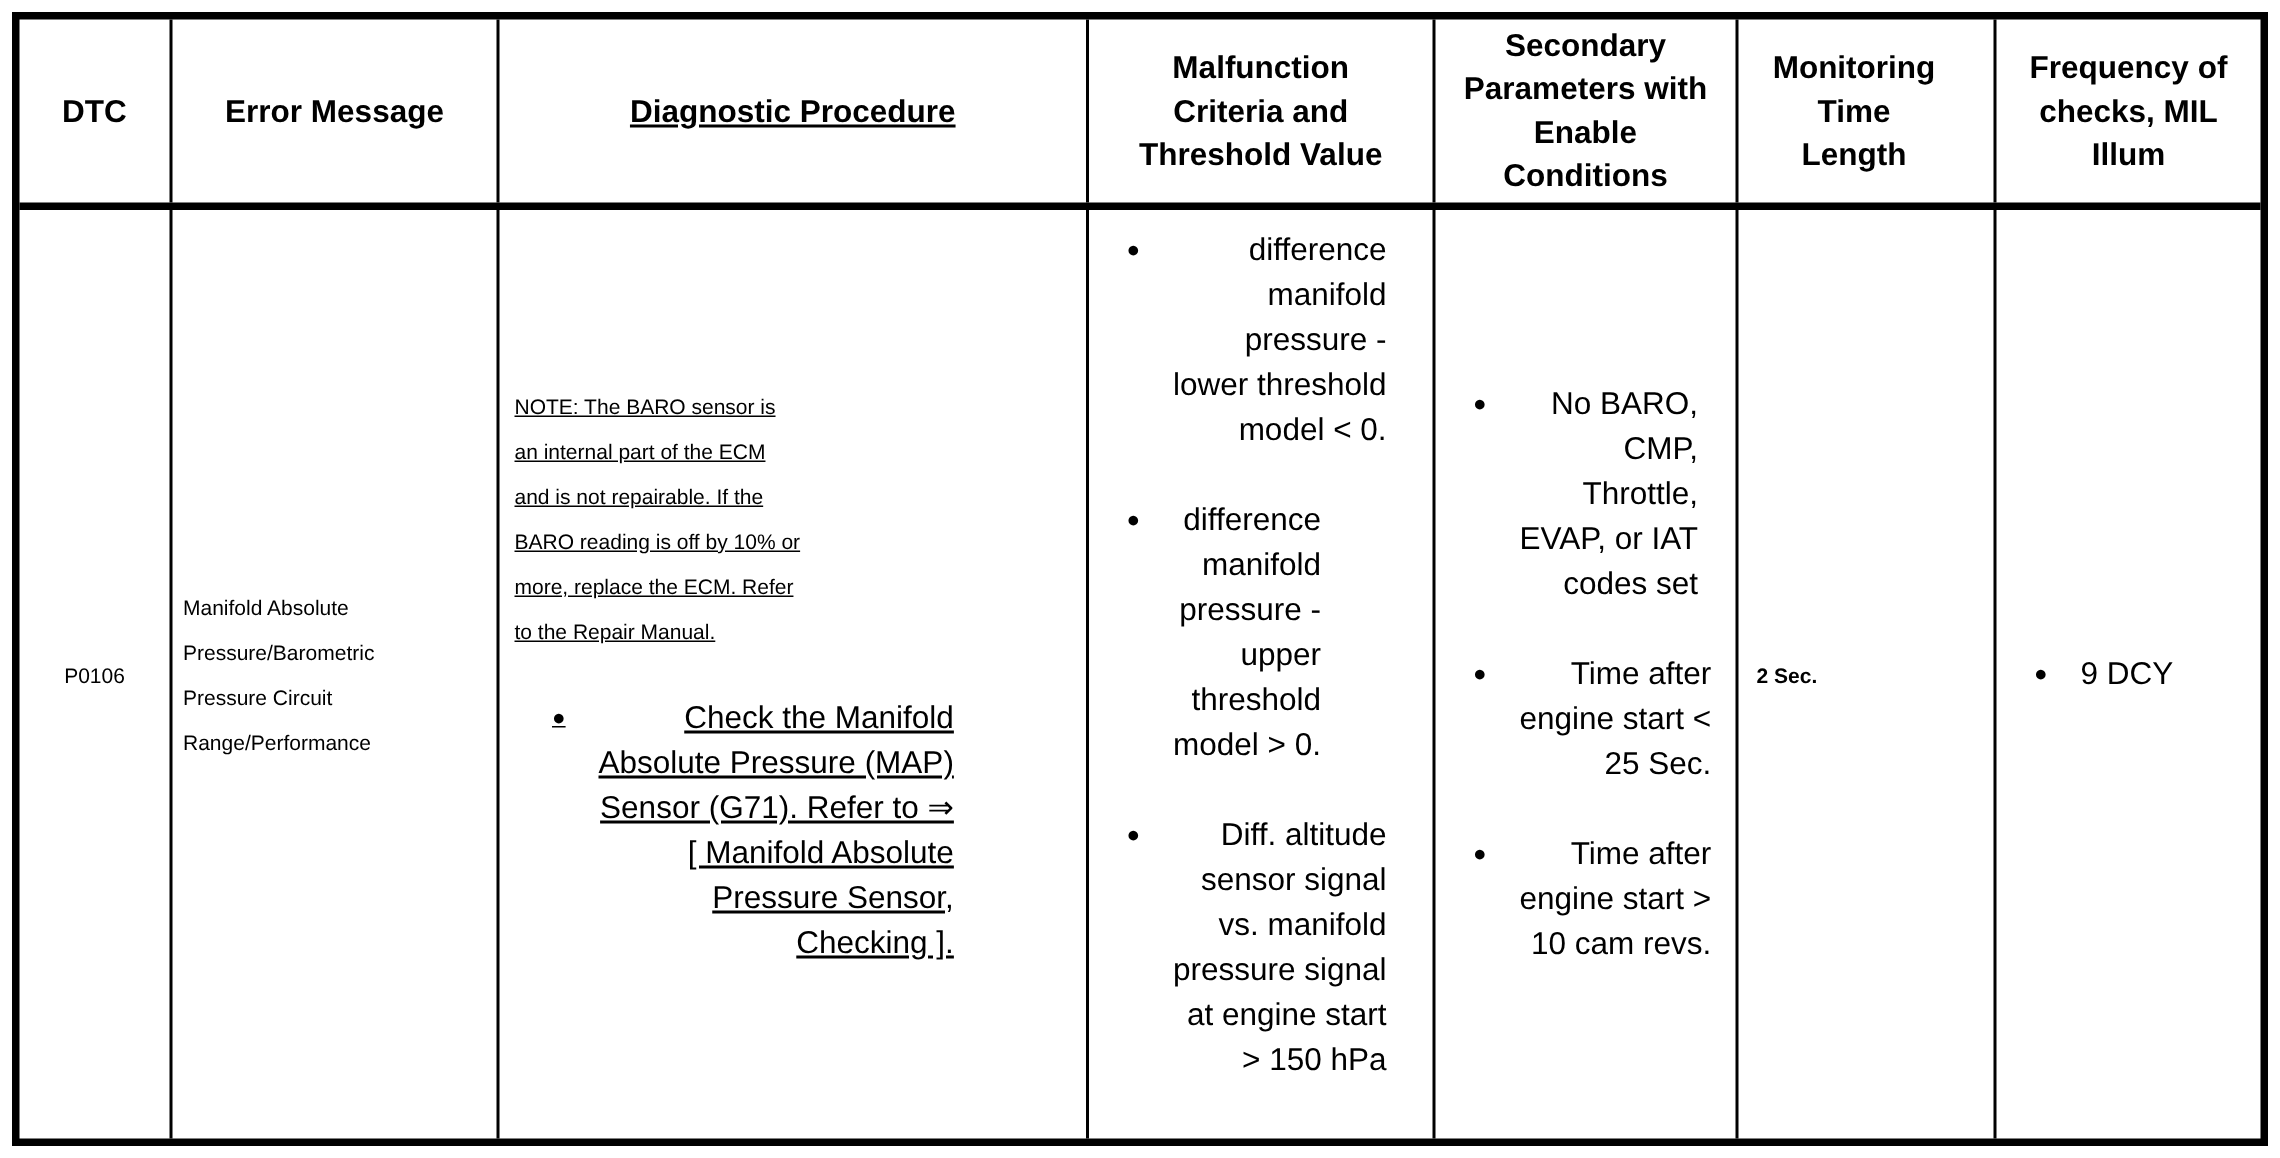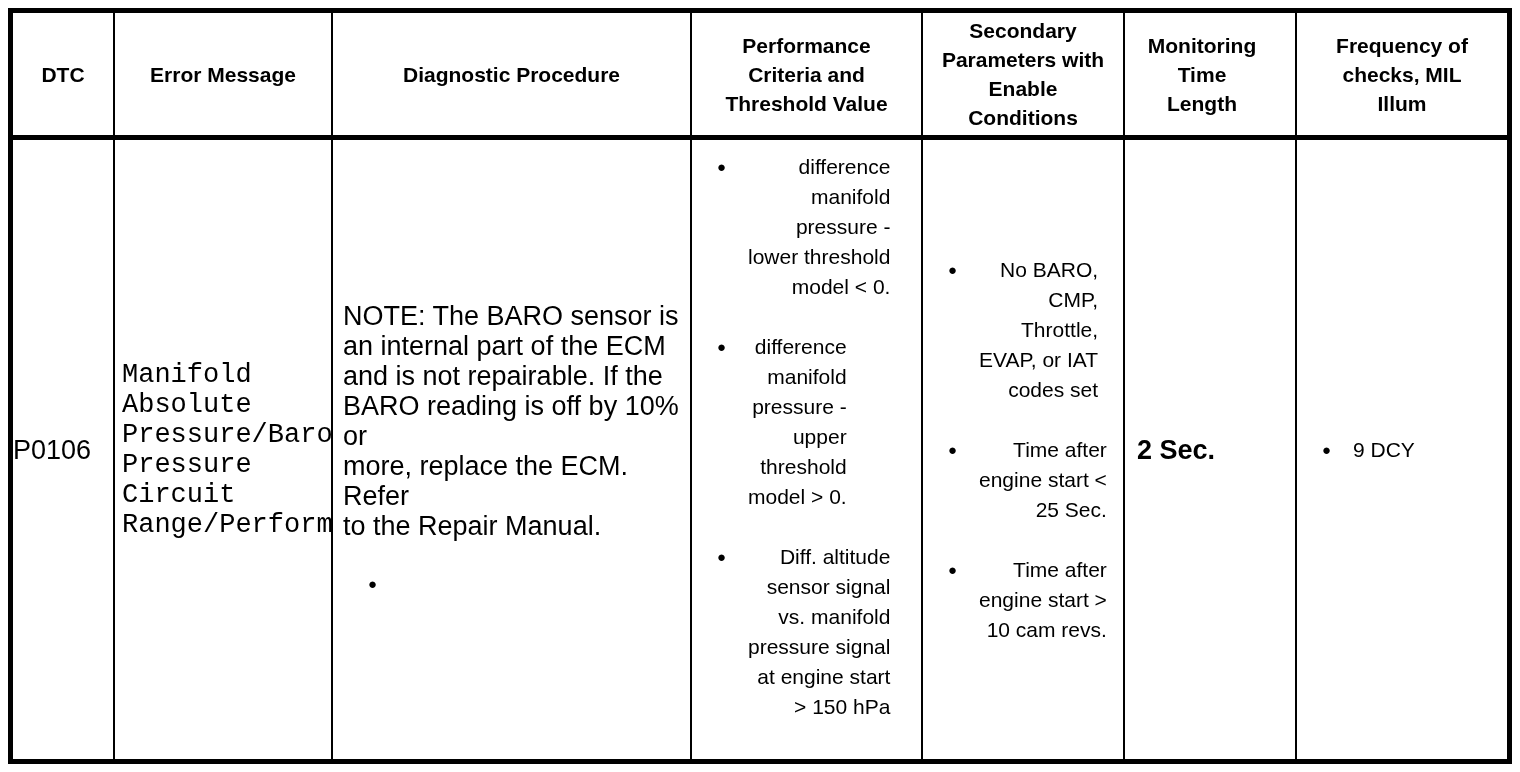--- a/index.html
+++ b/index.html
@@ -33,21 +33,21 @@
   .row.body-row { flex: 1; min-height: 0; }
   .cell {
     box-sizing: border-box;
     border-left: 2px solid #000000;
     overflow: hidden;
     position: relative;
   }
   .cell:first-child { border-left: none; }
   .c0 { width: 100px;  flex: none; }
   .c1 { width: 218px; flex: none; }
-  .c2 { width: 359px; flex: none; }
+  .c2 { width: 393px; flex: none; text-decoration: underline; }
   .c3 { width: 231px; flex: none; }
   .c4 { width: 202px; flex: none; }
   .c5 { width: 156px; flex: none; }
   .c6 { flex: 1; margin-left: 16px; }
   .hcell {
     display: flex;
     align-items: center;
     justify-content: center;
     text-align: center;
     font-weight: bold;
@@ -55,26 +55,26 @@
     line-height: 29px;
     white-space: pre-line;
     padding: 2px 4px;
   }
   .bcell {
     display: flex;
     flex-direction: column;
     justify-content: center;
   }
   .btext {
-    font-size: 27px;
+    font-size: 14px;
     line-height: 30px;
     white-space: pre-line;
   }
-  .cell-dtc { align-items: flex-start; }
-  .cell-error { padding-left: 7px; padding-right: 0; font-family: Liberation Mono, monospace; }
+  .cell-dtc { align-items: center; }
+  .cell-error { padding-left: 7px; padding-right: 0; }
   .cell-diag { padding-left: 10px; padding-right: 4px; row-gap: 28px; }
   .cell-malf { justify-content: flex-start; padding-top: 12px; }
   .cell-mon  { padding-left: 12px; font-weight: bold; }
   .bullets {
     display: flex;
     flex-direction: column;
     row-gap: 30px;
   }
   .bullet-item { display: flex; align-items: flex-start; }
   .bullet-dot {
@@ -94,21 +94,21 @@
 </style>
 </head>
 <body>
 
 <div class="table-wrap">
 
   <div class="row header-row">
     <div class="cell c0 hcell">DTC</div>
     <div class="cell c1 hcell">Error Message</div>
     <div class="cell c2 hcell">Diagnostic Procedure</div>
-    <div class="cell c3 hcell">Performance
+    <div class="cell c3 hcell">Malfunction
 Criteria and
 Threshold Value</div>
     <div class="cell c4 hcell">Secondary
 Parameters with
 Enable
 Conditions</div>
     <div class="cell c5 hcell">Monitoring
 Time
 Length</div>
     <div class="cell c6 hcell">Frequency of
@@ -129,20 +129,26 @@
     <div class="cell c2 bcell cell-diag">
       <div class="btext">NOTE: The BARO sensor is
 an internal part of the ECM
 and is not repairable. If the
 BARO reading is off by 10% or
 more, replace the ECM. Refer
 to the Repair Manual.</div>
       <div class="bullets">
           <div class="bullet-item">
             <span class="bullet-dot">●</span>
+            <span class="bullet-text">Check the Manifold
+Absolute Pressure (MAP)
+Sensor (G71). Refer to ⇒
+[ Manifold Absolute
+Pressure Sensor,
+Checking ].</span>
           </div>
         </div>
     </div>
     <div class="cell c3 bcell cell-malf">
       <div class="bullets">
           <div class="bullet-item">
             <span class="bullet-dot">●</span>
             <span class="bullet-text">difference
 manifold
 pressure -

